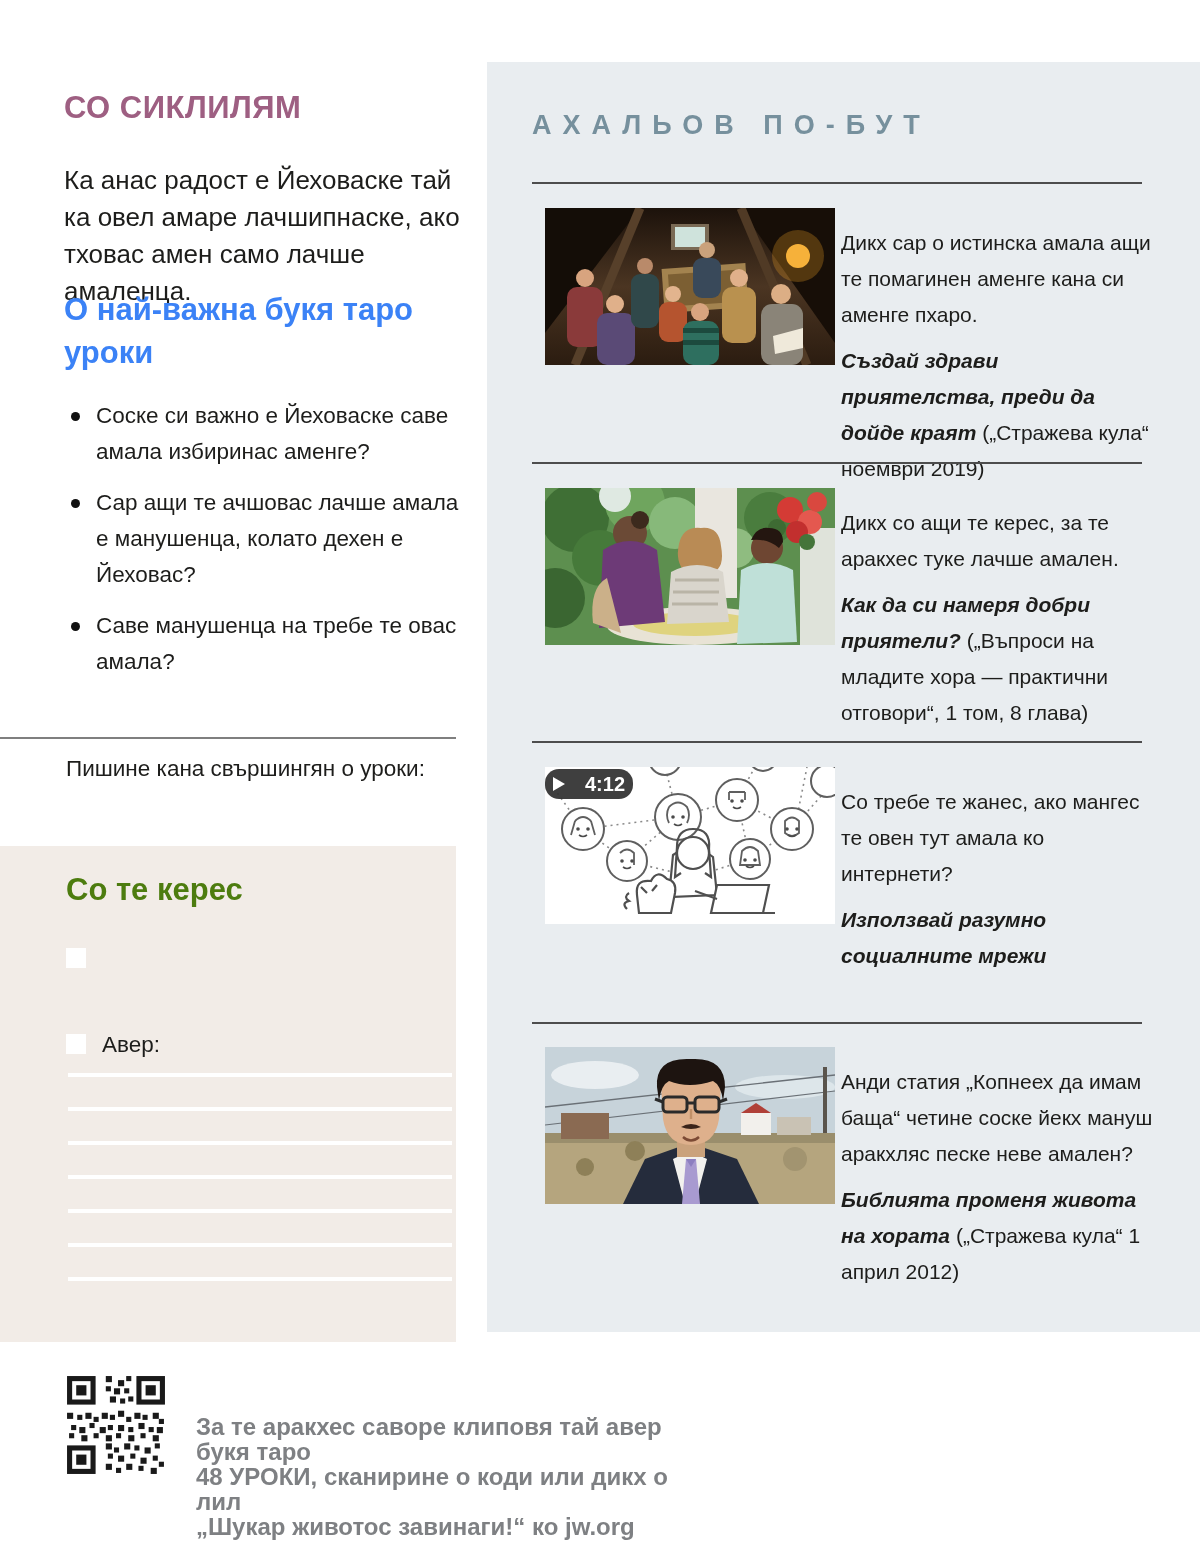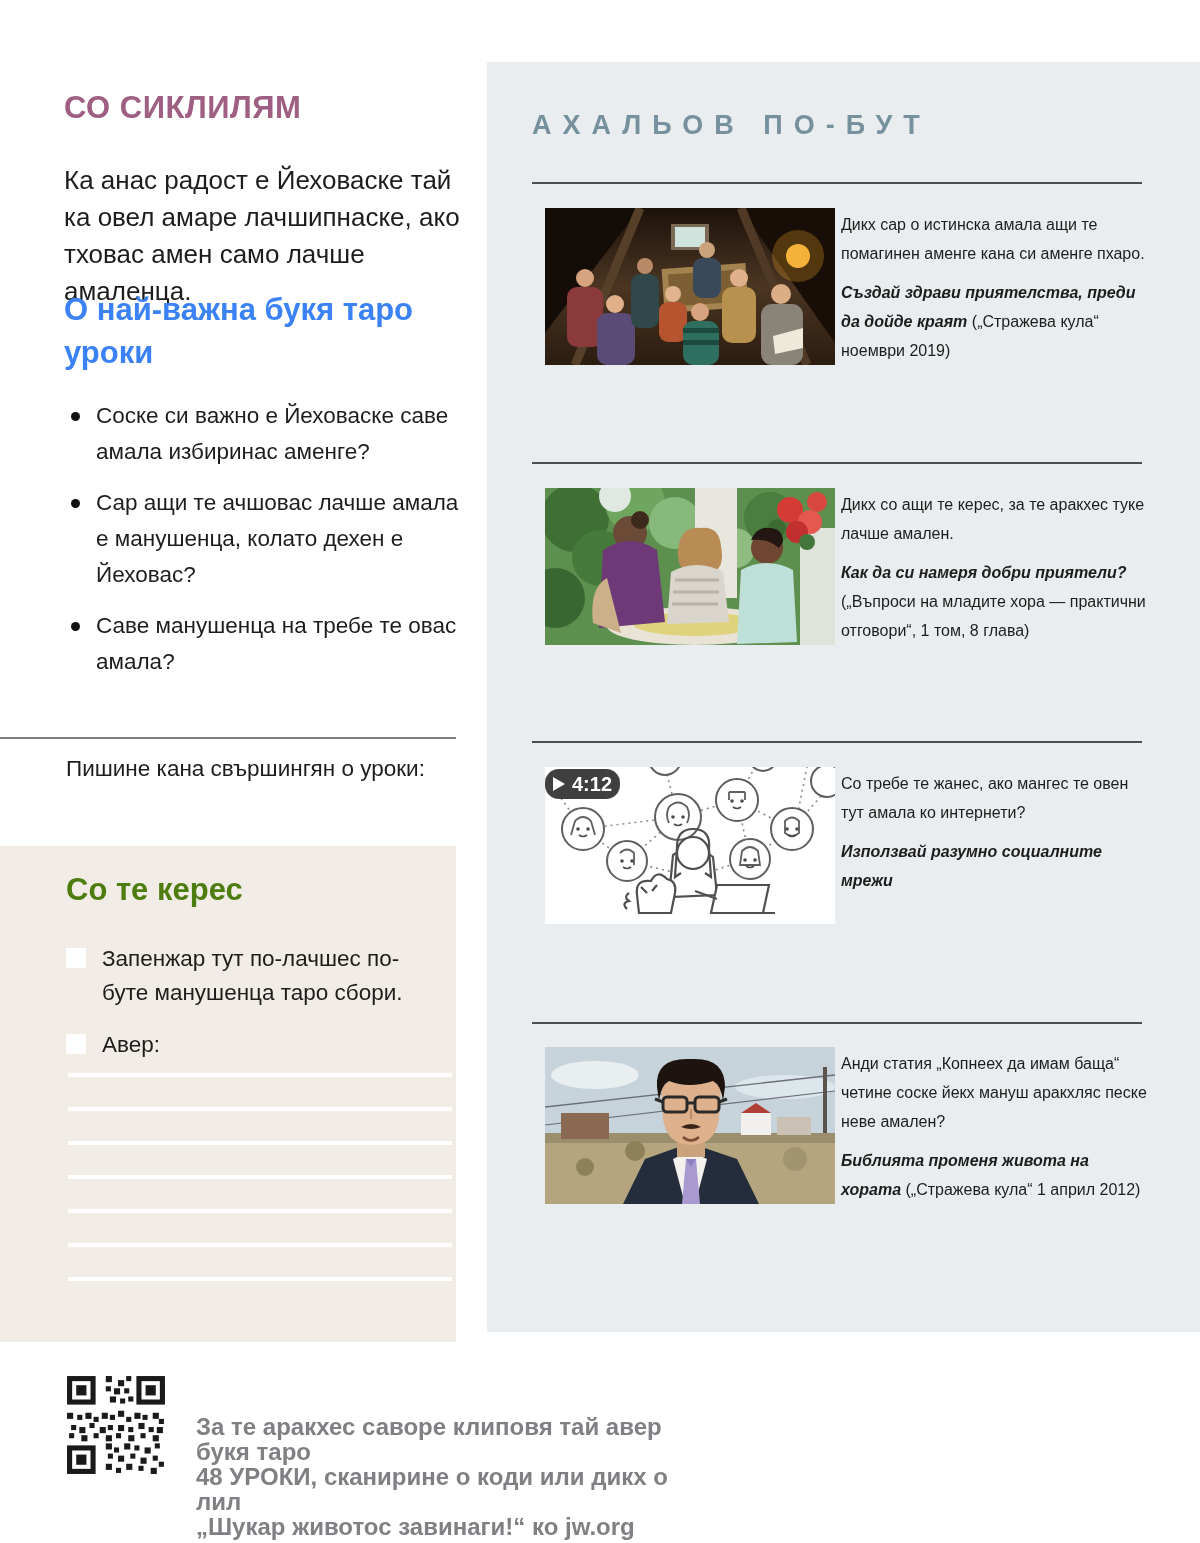--- a/index.html
+++ b/index.html
@@ -28,27 +28,27 @@
   .todo-item .todo-label { display:block; margin-left:36px; font-size:22.5px; line-height:34px; }
   .write-line { position:absolute; left:68px; width:384px; height:4px; background:#ffffff; }
 
   
   .right-panel { position:absolute; left:487px; top:62px; width:713px; height:1270px; background:#e9edf0; }
   .panel-heading { position:absolute; left:45px; top:48px; font-size:27px; font-weight:700;
                    letter-spacing:11px; color:#76909d; white-space:nowrap; }
   .res-rule { position:absolute; left:45px; width:610px; height:2px; background:#4d4d4d; }
   .res-image { position:absolute; left:58px; width:290px; height:157px; overflow:hidden; background:#fff; }
   .res-image svg { display:block; width:290px; height:157px; }
-  .res-text { position:absolute; left:354px; width:312px; font-size:16px; line-height:29px; }
+  .res-text { position:absolute; left:354px; width:312px; font-size:21px; line-height:36px;margin-top:15px; }
   .res-text .desc { margin-bottom:10px; }
   .res-title { font-weight:700; font-style:italic; }
   .res-cite { font-weight:400; font-style:normal; }
 
   .video-badge { position:absolute; left:0; top:2px; height:30px; padding:0 8px 0 8px;
-                 background:rgba(48,48,48,.93); display:flex; align-items:center; gap:7px;border-radius:14px; }
+                 background:rgba(48,48,48,.93); display:flex; align-items:center; gap:20px;border-radius:14px; }
   .play-tri { width:0; height:0; border-left:12px solid #fff; border-top:7px solid transparent;
               border-bottom:7px solid transparent; }
   .video-time { color:#fff; font-size:20px; font-weight:700; }
 
   
   .qr { position:absolute; left:65px; top:1374px; width:102px; height:102px; }
   .footer-text { position:absolute; left:196px; top:1414px; width:520px; font-size:24px;
                  line-height:25px; font-weight:700; color:#7e8083; }
 </style>
 </head>
@@ -70,21 +70,20 @@
 
   <div class="left-rule"></div>
 
   <p class="write-prompt">Пишине кана свършингян о уроки:</p>
 
   <div class="todo-box">
     <h2 class="todo-heading">Со те керес</h2>
 
     <div class="todo-item" style="top:96px">
       <span class="checkbox"></span>
-      <span class="todo-label">Запенжар тут по-лачшес по-буте манушенца таро сбори.</span>
     </div>
 
     <div class="todo-item" style="top:1  82px; top:182px">
       <span class="checkbox"></span>
       <span class="todo-label">Авер:</span>
     </div>
 
     <div class="write-line" style="top:227px"></div>
     <div class="write-line" style="top:261px"></div>
     <div class="write-line" style="top:295px"></div>

